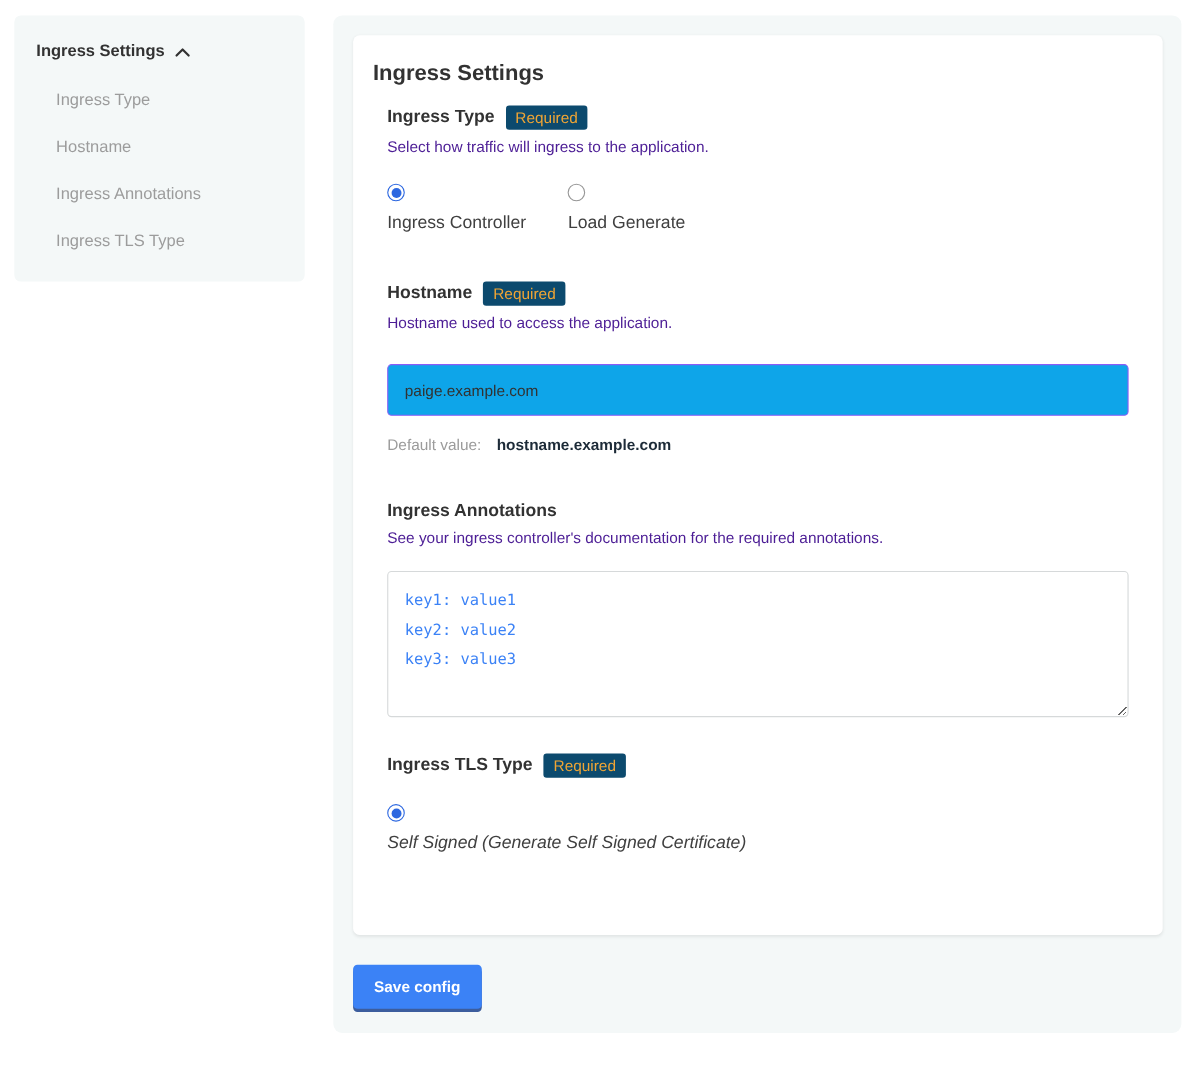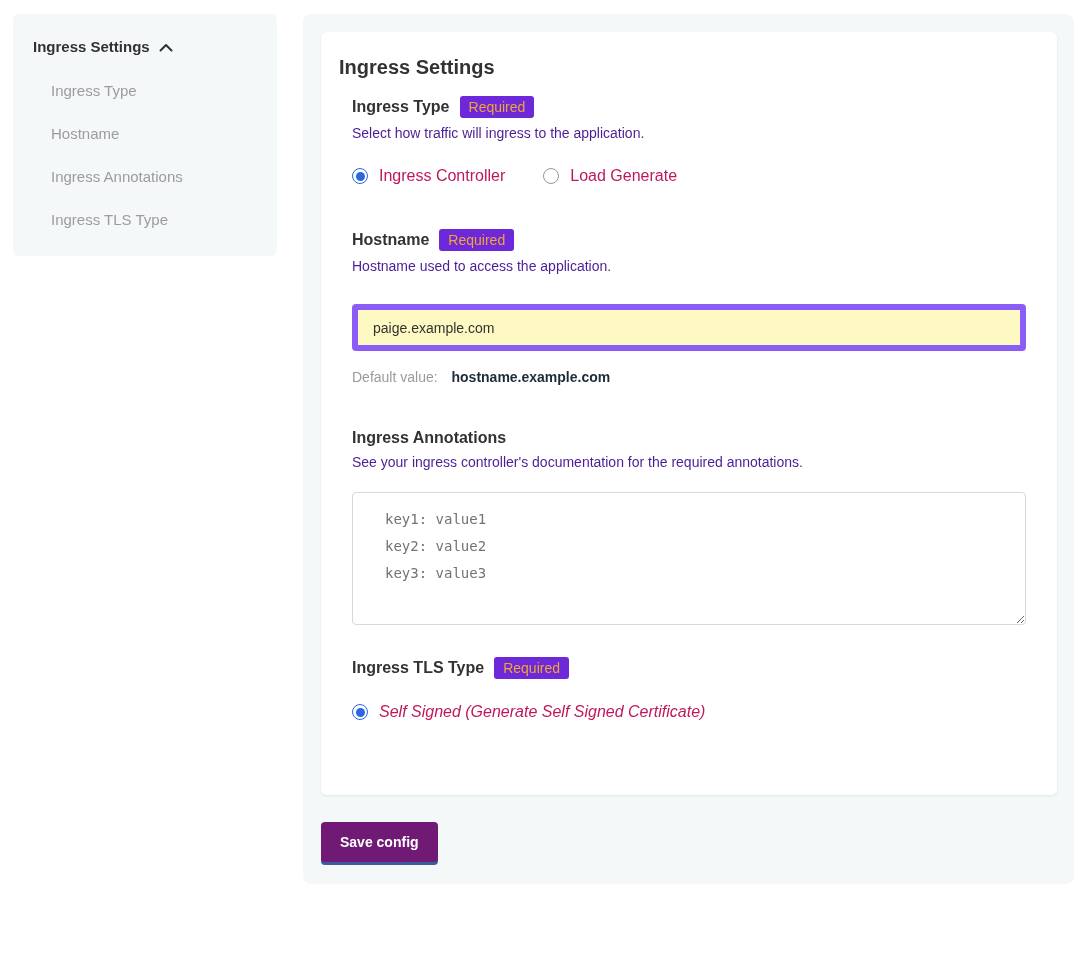--- a/index.html
+++ b/index.html
@@ -80,21 +80,21 @@
     align-items: center;
     gap: 10px;
     margin-bottom: 7px;
   }
   .field-label {
     font-size: 16px;
     font-weight: 700;
     color: #323232;
   }
   .badge {
-    background: #6d28d9;
+    background: #0c4a6e;
     color: #f0a534;
     font-size: 14px;
     padding: 3px 9px;
     border-radius: 3px;
   }
   .help {
     margin: 0 0 20px 0;
     font-size: 14px;
     color: #4c1d95;
   }
@@ -104,26 +104,27 @@
     display: flex;
     align-items: center;
     gap: 38px;
     margin-top: 26px;
   }
   .radio-col { margin-top: 24px; font-style: italic; }
   .radio-col .radio-option { margin-bottom: 22px; }
   .radio-col .radio-option:last-child { margin-bottom: 0; }
   .radio-option {
     display: flex;
-    align-items: center;
+    align-items: flex-start;
     gap: 11px;
     font-size: 16px;
-    color: #be185d;
+    color: #404040;
     cursor: pointer;
     width: fit-content;
+    flex-direction: column;
   }
   .radio {
     width: 16px;
     height: 16px;
     border: 1px solid #979797;
     border-radius: 50%;
     background: #fff;
     display: inline-flex;
     align-items: center;
     justify-content: center;
@@ -136,59 +137,59 @@
     height: 9px;
     border-radius: 50%;
     background: #2c67e0;
   }
 
   
   .text-input {
     width: 100%;
     height: 47px;
     margin-top: 10px;
-    border: 6px solid #8b5cf6;
+    border: 1px solid #8b5cf6;
     border-radius: 4px;
     padding: 0 15px;
     font-size: 14px;
     font-family: "Liberation Sans", sans-serif;
     color: #323232;
     outline: none;
-    background: #fef9c3;
+    background: #0ea5e9;
   }
   .default-line {
     margin: 18px 0 0 0;
     font-size: 14px;
     color: #9b9b9b;
   }
   .default-line strong { color: #1d2b38; font-weight: 700; margin-left: 10px; }
 
   
   .textarea {
     width: 100%;
     height: 133px;
     margin-top: 2px;
     border: 1px solid #d6d9da;
     border-radius: 4px;
-    padding: 13px 32px;
+    padding: 13px 15px;
     font-family: "DejaVu Sans Mono", "Liberation Mono", monospace;
     font-size: 14px;
     line-height: 27px;
-    color: #737373;
+    color: #3b82f6;
     outline: none;
     resize: both;
   }
 
   .field-tls { margin-top: 28px; }
 
   
   .save-btn {
     display: inline-block;
     margin-top: 27px;
-    background: #701a75;
+    background: #3b82f6;
     color: #ffffff;
     font-family: "Liberation Sans", sans-serif;
     font-size: 14px;
     font-weight: 700;
     border: none;
     border-radius: 4px;
     padding: 12px 19px;
     box-shadow: 0 3px 0 rgba(27, 66, 141, 0.85);
     cursor: pointer;
   }

